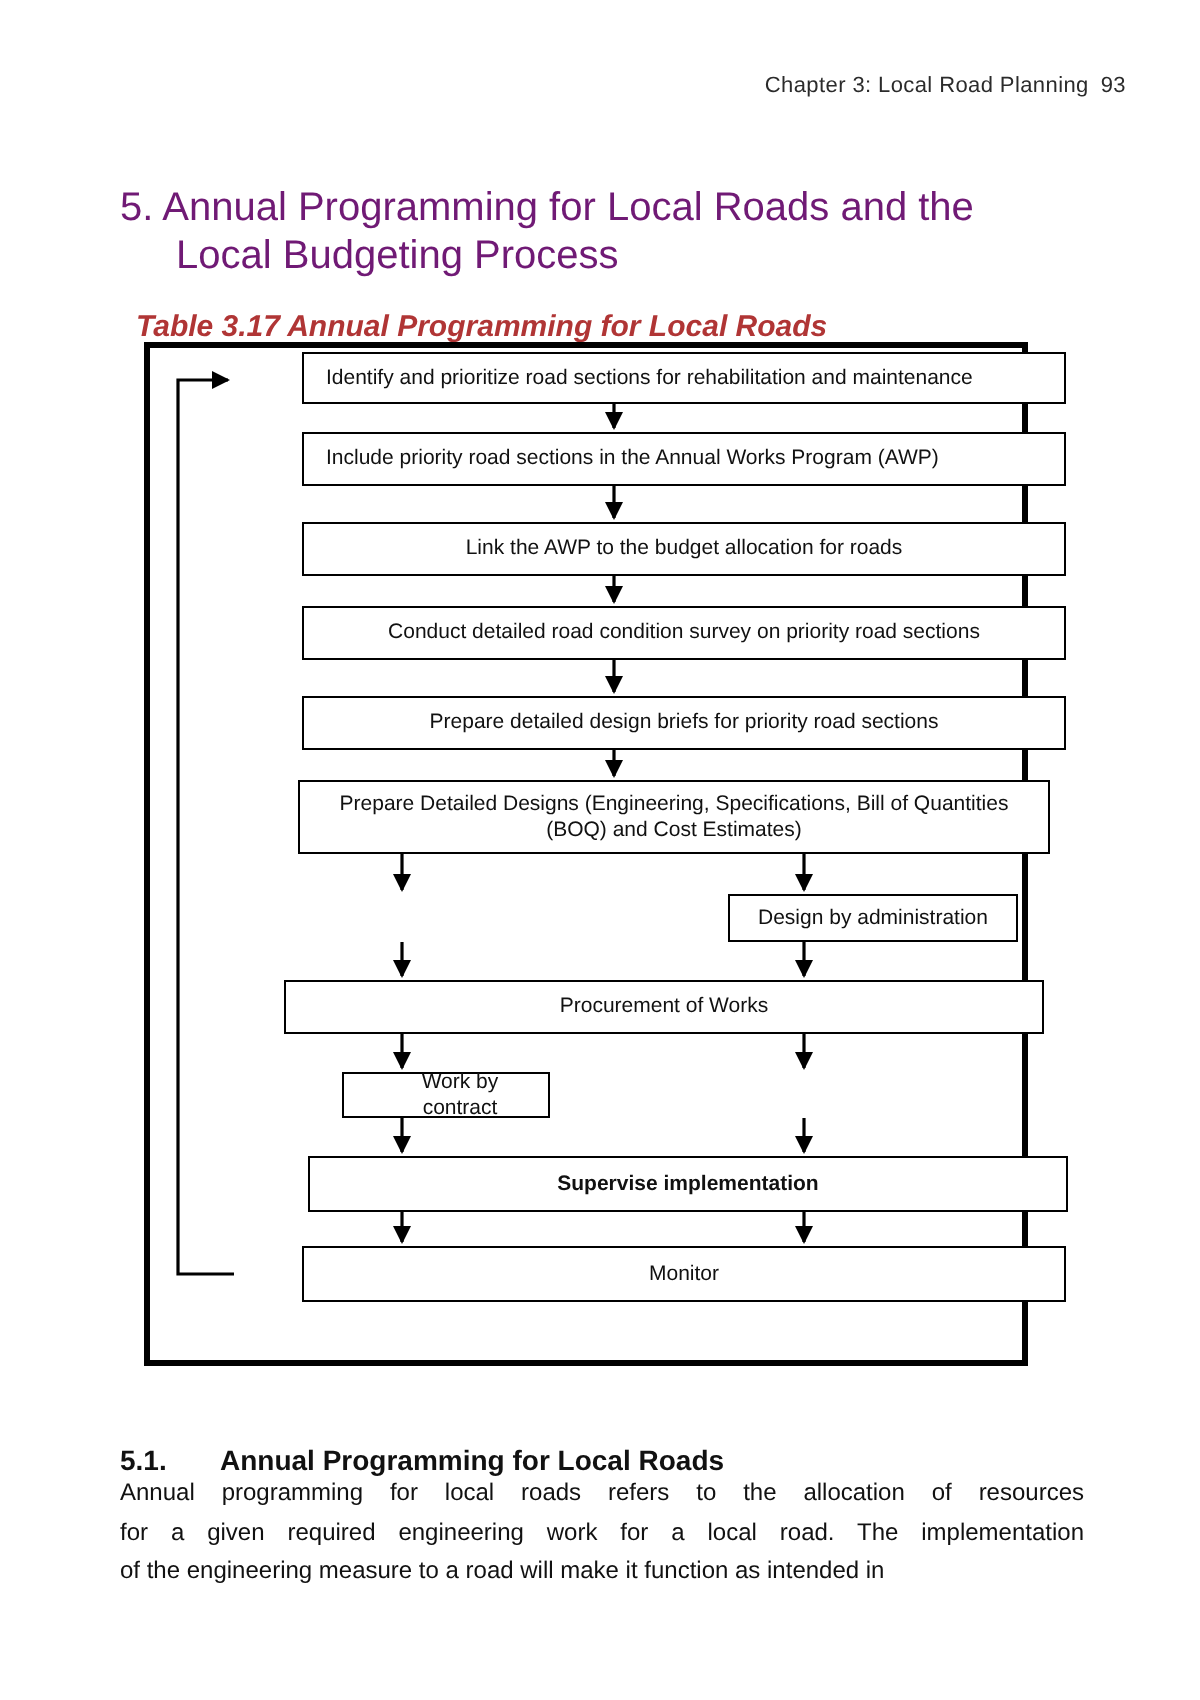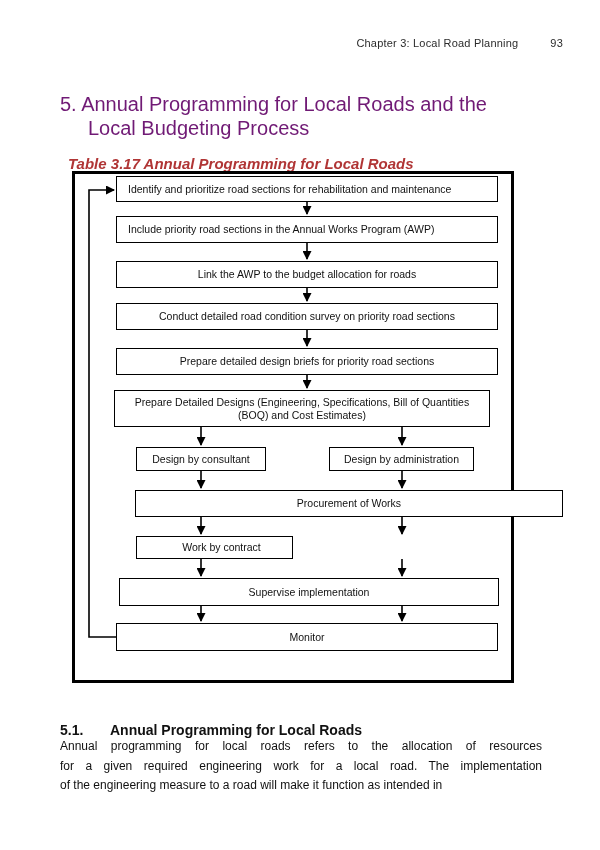--- a/index.html
+++ b/index.html
@@ -8,21 +8,21 @@
     width: 600px; height: 850px;
     position: relative;
     font-family: "Liberation Sans", "DejaVu Sans", sans-serif;
     color: #1a1a1a;
     overflow: hidden;
   }
 
   
   .running-header {
     position: absolute; top: 37px; right: 37px;
-    display: flex; align-items: baseline; gap: 32px;
+    display: flex; align-items: baseline; gap: 6px;
     font-size: 11px; color: #2b2b2b; letter-spacing: 0.2px;
   }
 
   
   .chapter-title {
     position: absolute; left: 60px; top: 93px; width: 500px;
     font-size: 20px; font-weight: 400; color: #701a75;
     line-height: 23.5px;
   }
   .chapter-title .line2 { padding-left: 28px; }
@@ -42,36 +42,37 @@
   .connectors { position: absolute; left: 0; top: 0; width: 436px; height: 506px; }
 
   .flow-node {
     position: absolute;
     border: 1.5px solid #000;
     background: #fff;
     display: flex; align-items: center; justify-content: center;
     font-size: 10.5px; color: #111;
     text-align: center; line-height: 12.5px;
     padding: 1px 6px;
+    margin-left: 35px;
   }
   .flow-node.align-left { justify-content: flex-start; text-align: left; padding-left: 11px; padding-right: 2px; }
 
   
   .n0  { left: 41px;  top: 2px;   width: 382px; height: 26px; }
   .n1  { left: 41px;  top: 42px;  width: 382px; height: 27px; }
   .n2  { left: 41px;  top: 87px;  width: 382px; height: 27px; text-align: right; }
   .n3  { left: 41px;  top: 129px; width: 382px; height: 27px; }
   .n4  { left: 41px;  top: 174px; width: 382px; height: 27px; }
   .n5  { left: 39px;  top: 216px; width: 376px; height: 37px; }
   .n6  { left: 61px;  top: 273px; width: 130px; height: 24px; }
   .n7  { left: 254px; top: 273px; width: 145px; height: 24px; }
-  .n8  { left: 60px;  top: 316px; width: 428px; height: 27px; }
-  .n9  { left: 61px;  top: 362px; width: 157px; height: 23px; padding-left: 20px; }
+  .n8  { left: 32px;  top: 316px; width: 380px; height: 27px; }
+  .n9  { left: 61px;  top: 362px; width: 104px; height: 23px; padding-left: 20px; }
   .n10 { left: 254px; top: 362px; width: 151px; height: 23px; }
-  .n11 { left: 44px;  top: 404px; width: 380px; height: 28px; }
+  .n11 { left: 44px;  top: 404px; width: 380px; height: 28px; font-weight: bold; }
   .n12 { left: 41px;  top: 449px; width: 382px; height: 28px; }
 
   
   .section-heading {
     position: absolute; left: 60px; top: 690px; width: 481px;
     display: flex;
     font-size: 14px; font-weight: 700; color: #111; margin-top: 32px;
   }
   .section-heading .sec-num { width: 50px; flex: 0 0 50px; }
 
@@ -132,21 +133,20 @@
       <path d="M42,463 L14,463 L14,16 L39,16" marker-end="url(#ah)"></path>
     </g>
   </svg>
 
   <div class="flow-node n0 align-left">Identify and prioritize road sections for rehabilitation and maintenance</div>
   <div class="flow-node n1 align-left">Include priority road sections in the Annual Works Program (AWP)</div>
   <div class="flow-node n2">Link the AWP to the budget allocation for roads</div>
   <div class="flow-node n3">Conduct detailed road condition survey on priority road sections</div>
   <div class="flow-node n4">Prepare detailed design briefs for priority road sections</div>
   <div class="flow-node n5">Prepare Detailed Designs (Engineering, Specifications, Bill of Quantities (BOQ) and Cost Estimates)</div>
-  <div class="flow-node n6">Design by consultant</div>
   <div class="flow-node n7">Design by administration</div>
   <div class="flow-node n8">Procurement of Works</div>
   <div class="flow-node n9">Work by contract</div>
   <div class="flow-node n11">Supervise implementation</div>
   <div class="flow-node n12">Monitor</div>
 </div>
 
 <div class="section-heading">
   <span class="sec-num">5.1.</span>
   <span>Annual Programming for Local Roads</span>

